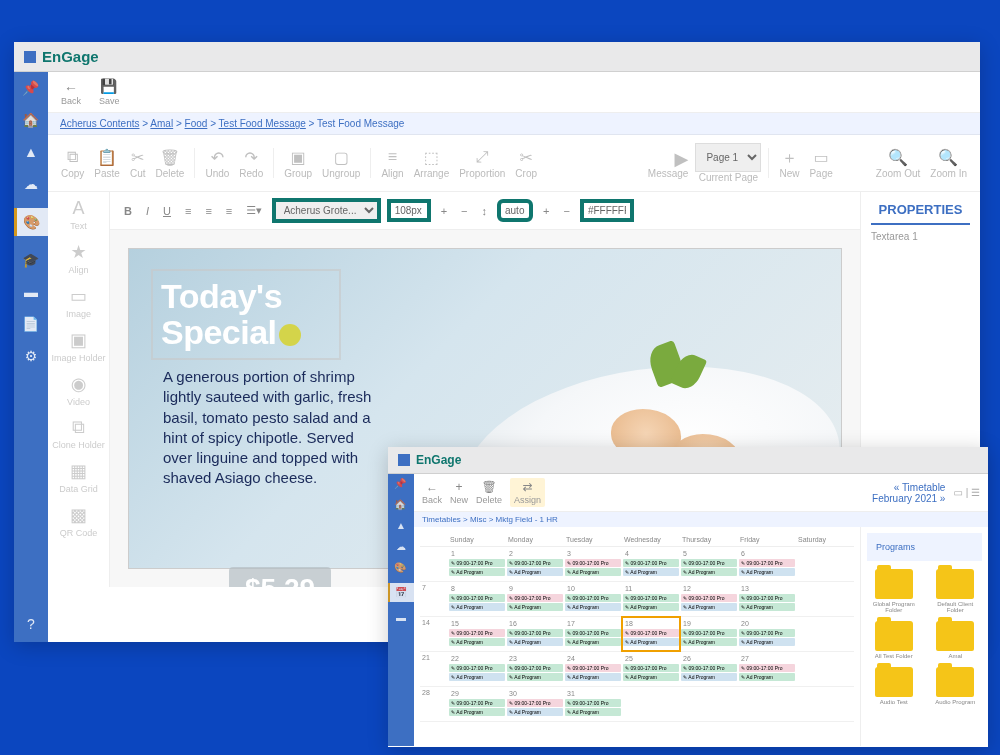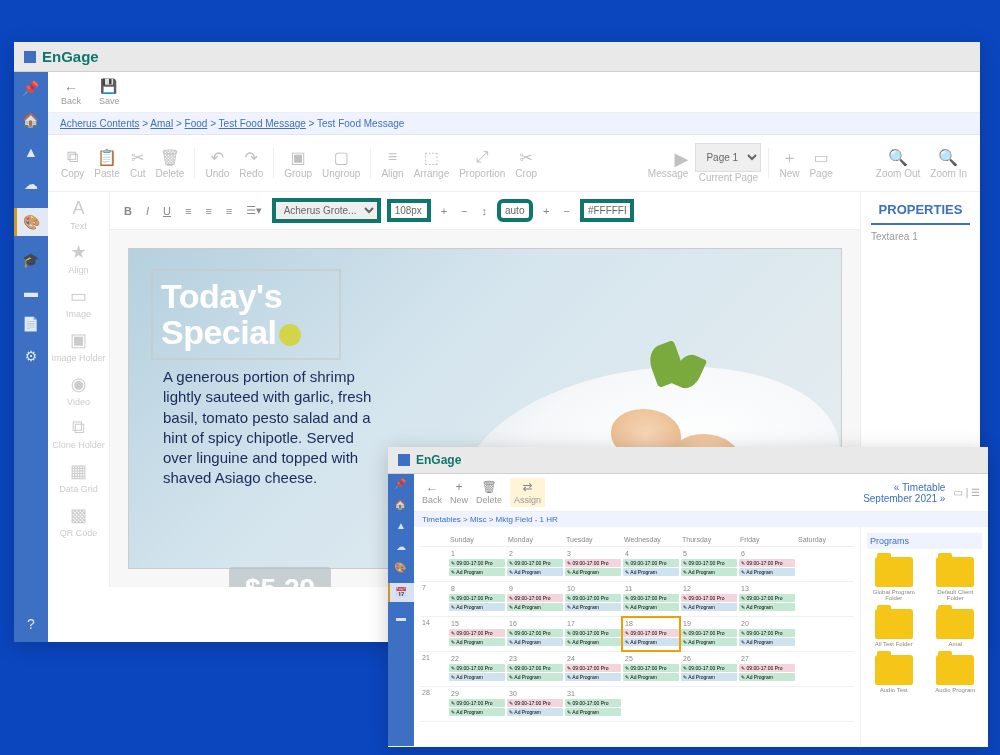--- a/index.html
+++ b/index.html
@@ -67,21 +67,21 @@
 .cal-head div{padding:3px 2px}
 .cal-row{display:grid;grid-template-columns:28px repeat(7,1fr);border-bottom:1px solid #f0f0f0}
 .cal-num{font-size:7px;color:#888;padding:2px}
 .cal-cell{padding:1px;min-height:34px}
 .ev{font-size:5px;padding:1px 2px;margin-bottom:1px;border-radius:1px;white-space:nowrap;overflow:hidden}
 .ev.g{background:#c5e8d5}
 .ev.p{background:#f5d5dd}
 .ev.b{background:#cfe2f0}
 .cal-cell.today{outline:2px solid #f0a000;outline-offset:-1px}
 .progs{width:128px;border-left:1px solid #eee;padding:6px}
-.progs .ph{font-size:9px;color:#3d6fc2;margin-bottom:8px;background:#eef3ff;padding:3px}
+.progs .ph{font-size:9px;color:#3d6fc2;margin-bottom:8px;background:#eef3ff;padding:9px}
 .folders{display:grid;grid-template-columns:1fr 1fr;gap:8px}
 .folder{display:flex;flex-direction:column;align-items:center;gap:2px}
 .folder .fico{width:38px;height:30px;background:#f5c518;border-radius:3px 3px 2px 2px;position:relative}
 .folder .fico::before{content:"";position:absolute;top:-4px;left:2px;width:14px;height:5px;background:#f5c518;border-radius:2px 2px 0 0}
 .folder .fl{font-size:6px;color:#888;text-align:center}
 .w2-sidebar{width:26px;background:#3d6fc2;display:flex;flex-direction:column;align-items:center;padding-top:4px;gap:10px}
 .w2-sidebar .si{color:#fff;font-size:10px;opacity:.8}
 .w2-sidebar .si.active{background:#fff;color:#3d6fc2;width:100%;text-align:center;padding:4px 0;border-left:2px solid #f0a000}
 </style>
 </head>
@@ -320,21 +320,21 @@
             <div class="ico">🗑</div>
             <div>Delete</div>
           </div>
         <div class="btn" style="background:#fff4d6;padding:2px 4px;border-radius:2px">
             <div class="ico">⇄</div>
             <div>Assign</div>
           </div>
         <div class="w2-title">
           <span>«</span>
           <span>Timetable</span><br>
-          <span>September 2021</span>
+          <span>February 2021</span>
           <span>»</span>
         </div>
         <div style="font-size:10px;color:#aaa">▭ | ☰</div>
       </div>
       <div class="w2-bc">
         <a>Timetables</a> &gt;
         <a>Misc</a> &gt;
         <span>Mktg Field - 1 HR</span>
       </div>
       <div class="w2-main">

